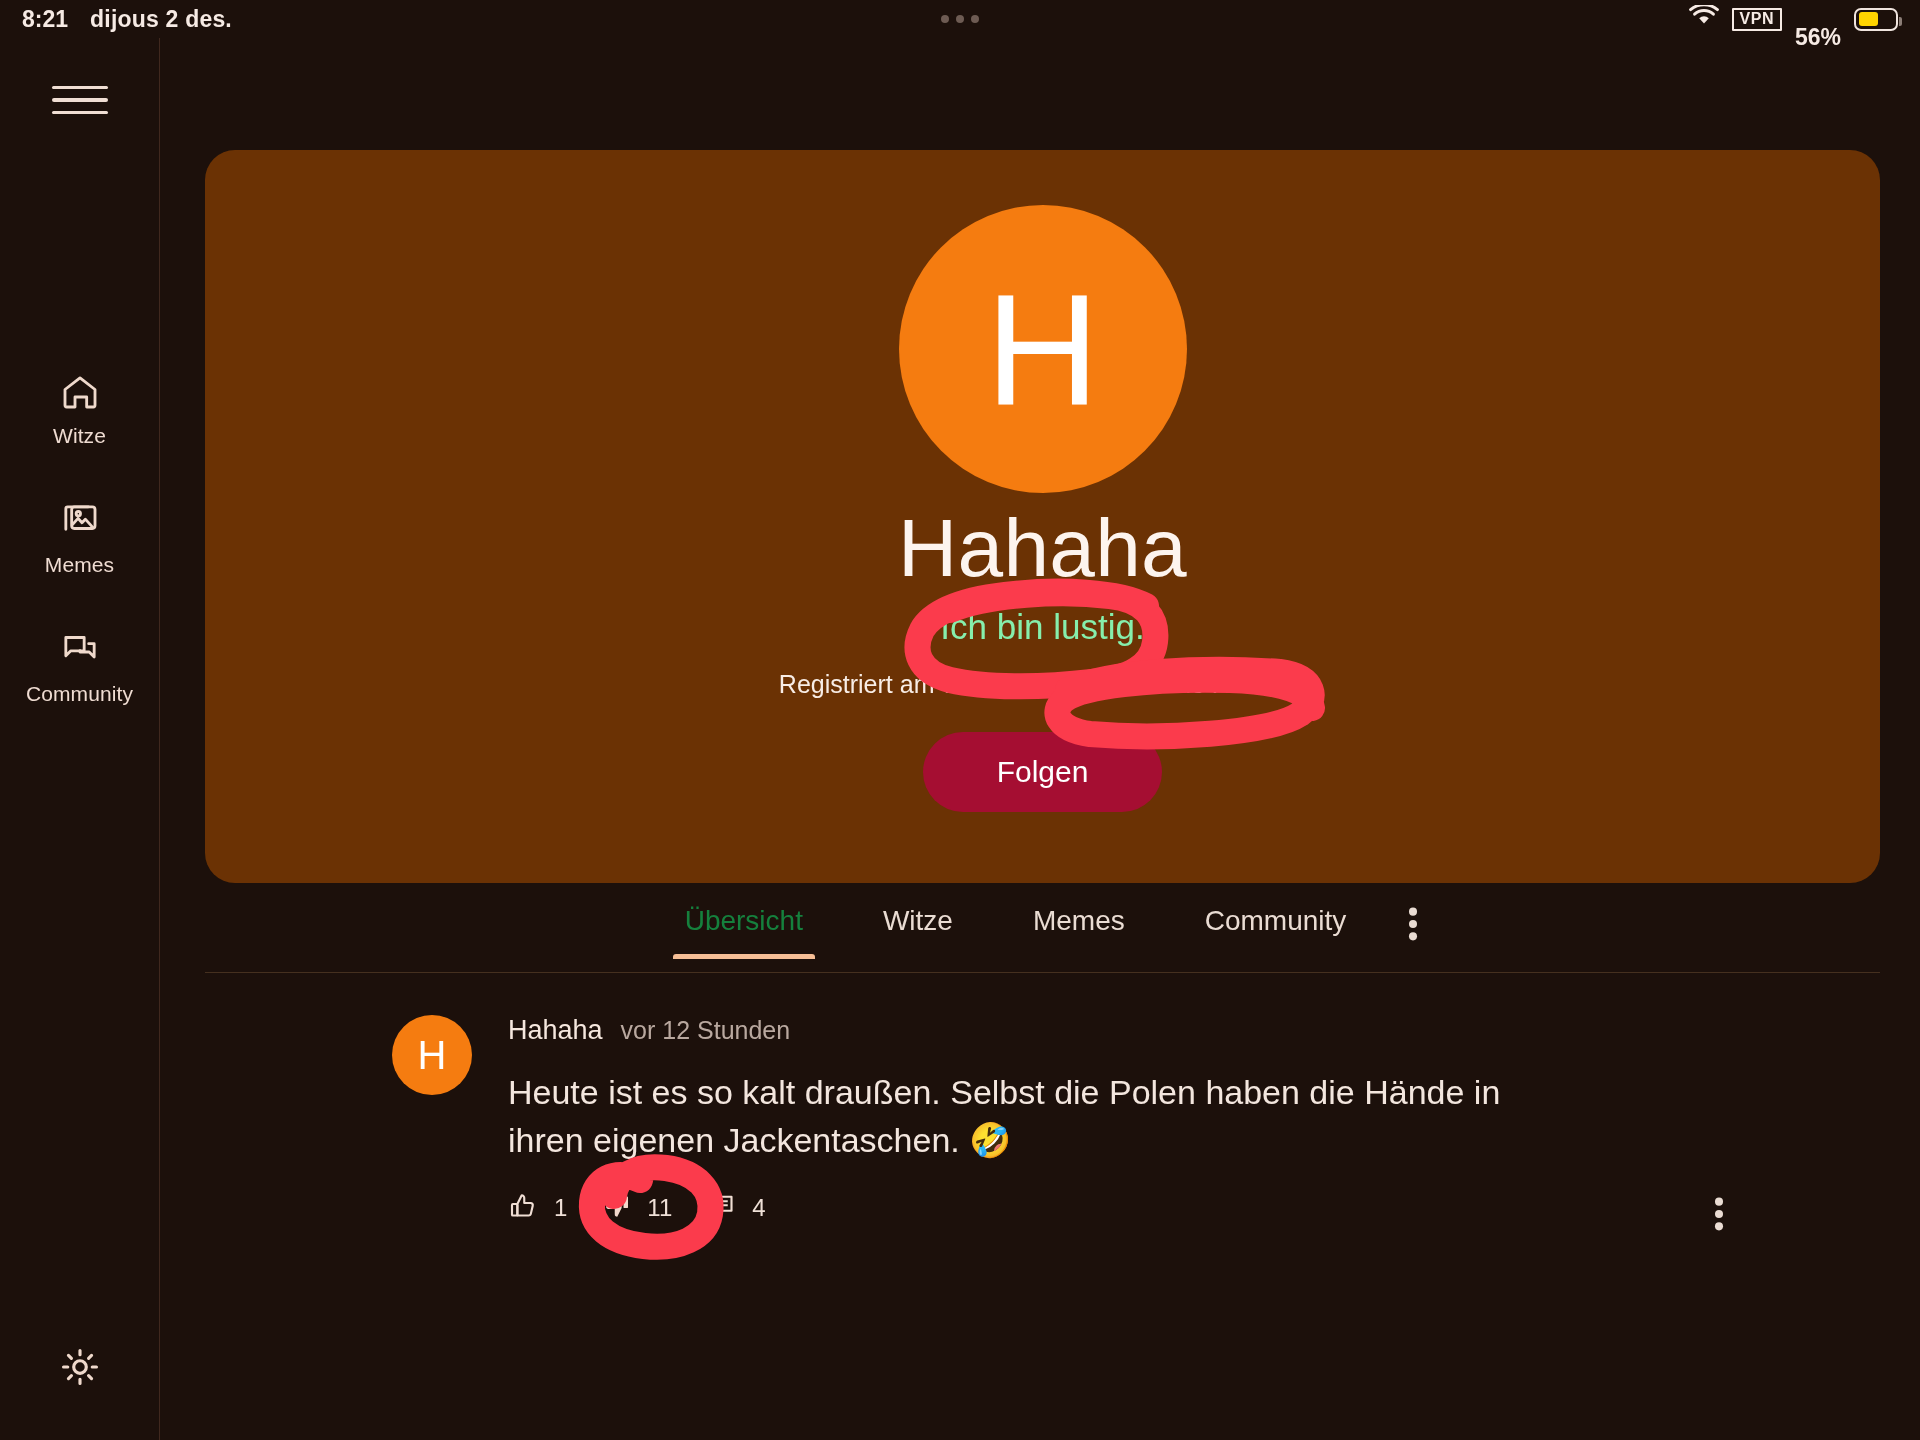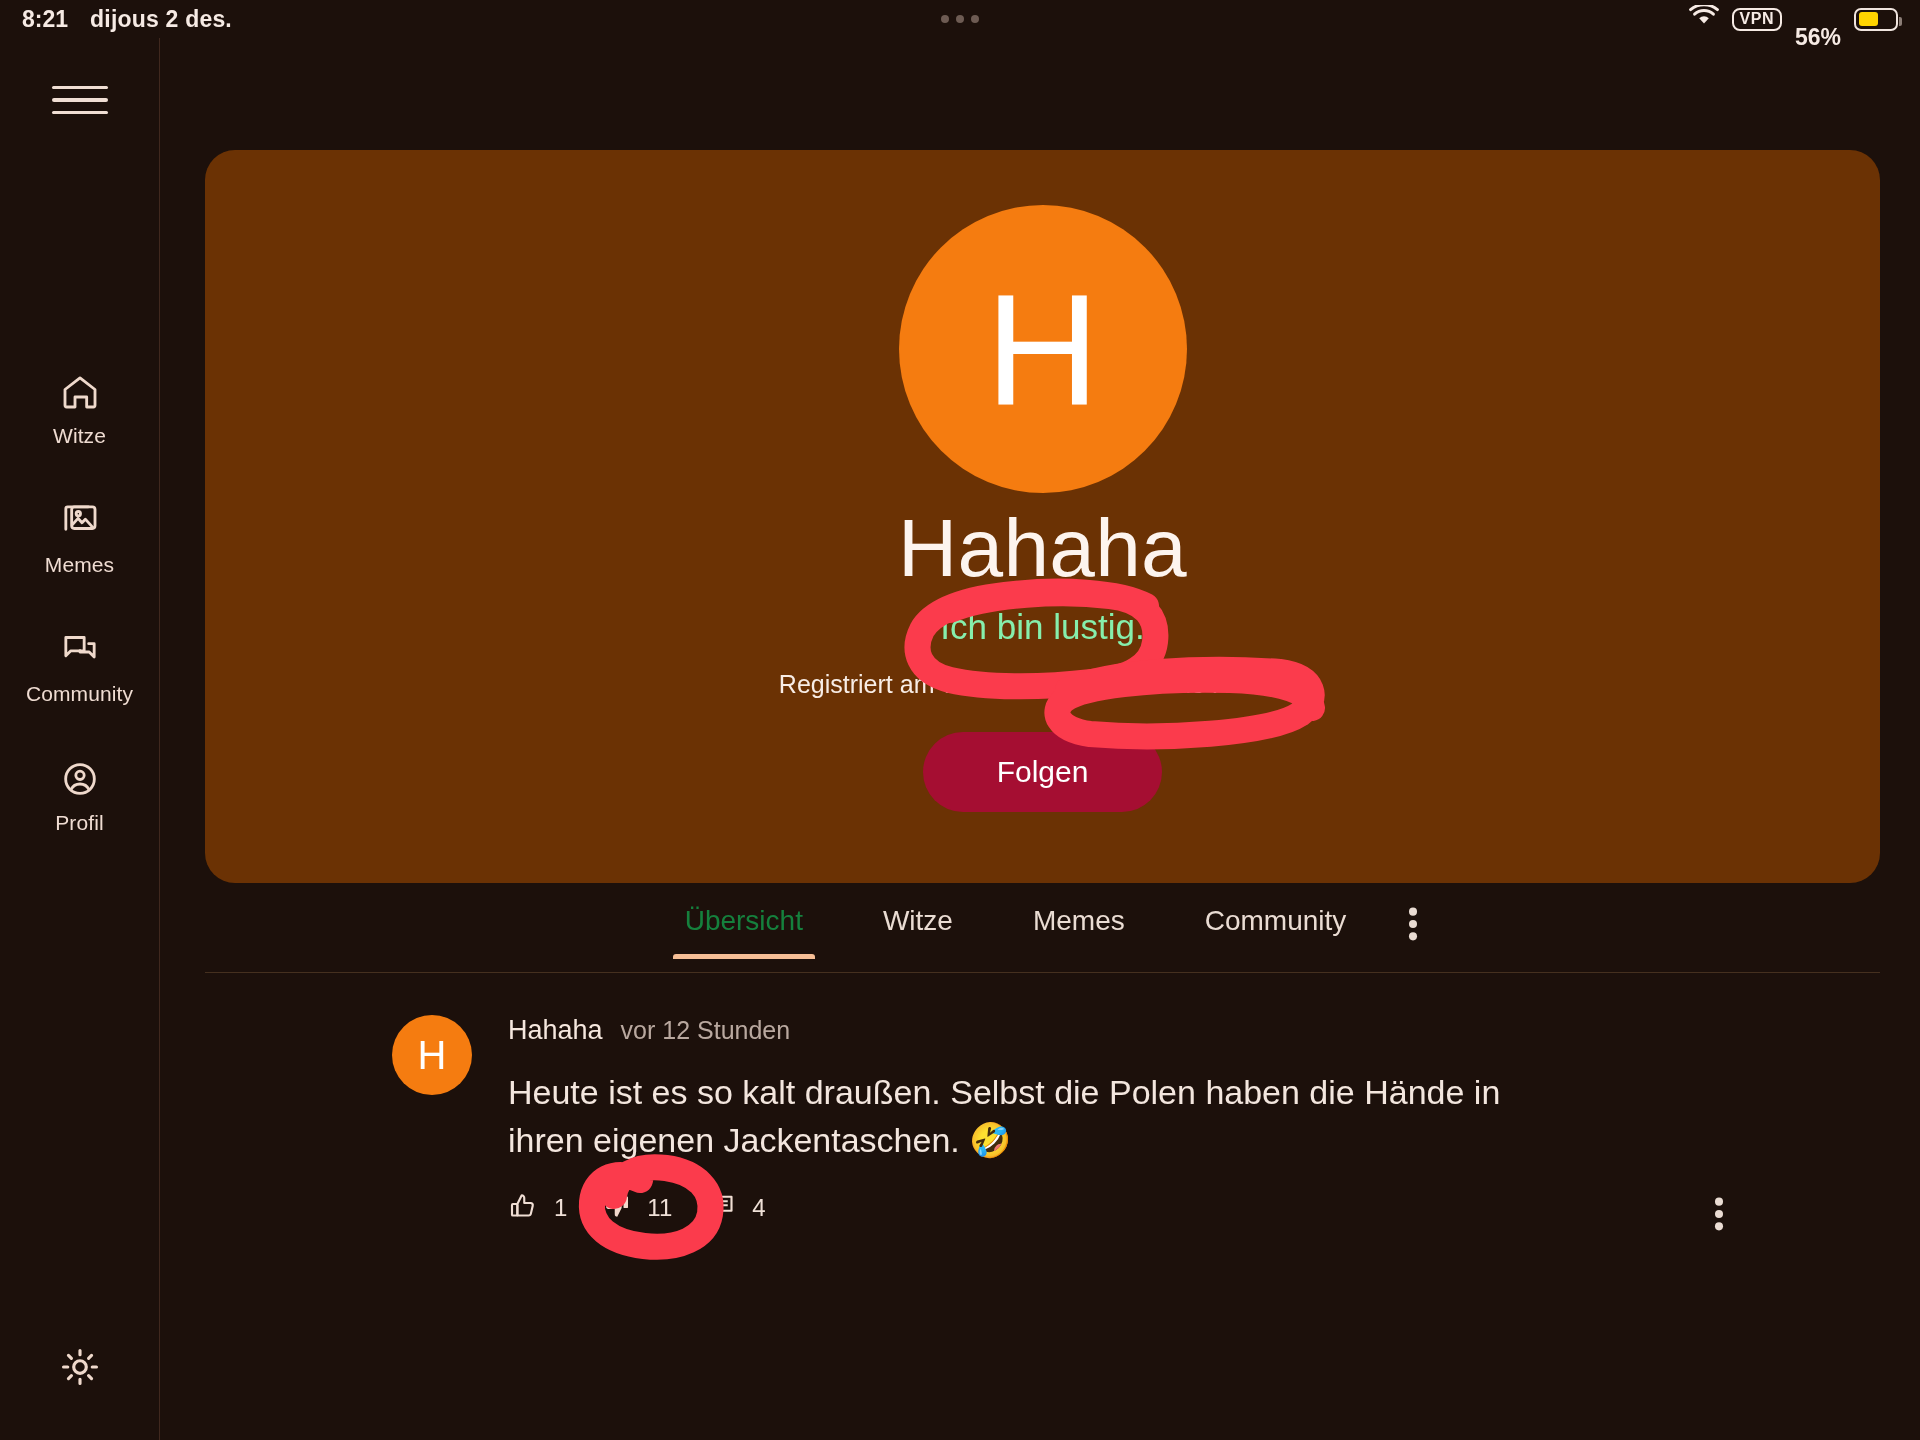--- a/index.html
+++ b/index.html
@@ -18,21 +18,21 @@
     padding:0 22px;
   }
   .sb-left{ display:flex; align-items:baseline; gap:22px; }
   .sb-date{ font-weight:600; letter-spacing:.2px; }
   .sb-center{ position:absolute; left:0; right:0; top:0; height:38px;
     display:flex; align-items:center; justify-content:center; pointer-events:none; }
   .dots3{ display:flex; gap:7px; }
   .dots3 i{ width:8px; height:8px; border-radius:50%; background:#6D5B53; display:block; }
   .sb-right{ margin-left:auto; display:flex; align-items:center; gap:13px; }
   .vpn{
-    border:2.5px solid #F6EAE4; border-radius:8px; font-size:16px; font-weight:700;
+    border:2.5px solid #F6EAE4; border-radius:1px; font-size:16px; font-weight:700;
     padding:1px 6px 2px; line-height:1; letter-spacing:.5px;
   }
   .pct{ font-size:23px; font-weight:600;margin-top:36px; }
   .batt{ position:relative; width:44px; height:23px; border:2.5px solid #F0E5DF;
          border-radius:7px; padding:2.5px; }
   .batt::after{ content:""; position:absolute; right:-6px; top:7px; width:3.5px; height:9px;
          background:#8b7d76; border-radius:0 2px 2px 0; }
   .batt i{ display:block; height:100%; width:56%; background:#FFD400; border-radius:3px; }
 
   
@@ -196,30 +196,20 @@
         <span>
           <svg width="40" height="40" viewBox="0 0 24 24" fill="none" stroke="#EFD9CC" stroke-width="1.7" stroke-linecap="round" stroke-linejoin="round">
             <path d="M3.5 4.5h11v8h-8l-3 3z"></path>
             <path d="M17.2 8.2h3.3v8l-3 -3h-5.5v-0.8"></path>
           </svg>
         </span>
         <span class="nav-label">Community</span>
       </div>
 
 
-      <div class="nav-item">
-        <span>
-          <svg width="40" height="40" viewBox="0 0 24 24" fill="none" stroke="#EFD9CC" stroke-width="1.7">
-            <circle cx="12" cy="12" r="8.6"></circle>
-            <circle cx="12" cy="9.8" r="2.5"></circle>
-            <path d="M6.6 18.4a6 6 0 0 1 10.8 0" stroke-linecap="round"></path>
-          </svg>
-        </span>
-        <span class="nav-label">Profil</span>
-      </div>
     </div>
 
     <div class="brightness">
       <svg width="42" height="42" viewBox="0 0 24 24" fill="none" stroke="#EFD9CC" stroke-width="1.8" stroke-linecap="round">
         <circle cx="12" cy="12" r="3.6"></circle>
         <path d="M12 2.6v2.4M12 19v2.4M2.6 12h2.4M19 12h2.4M5.4 5.4l1.7 1.7M16.9 16.9l1.7 1.7M18.6 5.4l-1.7 1.7M7.1 16.9l-1.7 1.7"></path>
       </svg>
     </div>
   </div>
 

